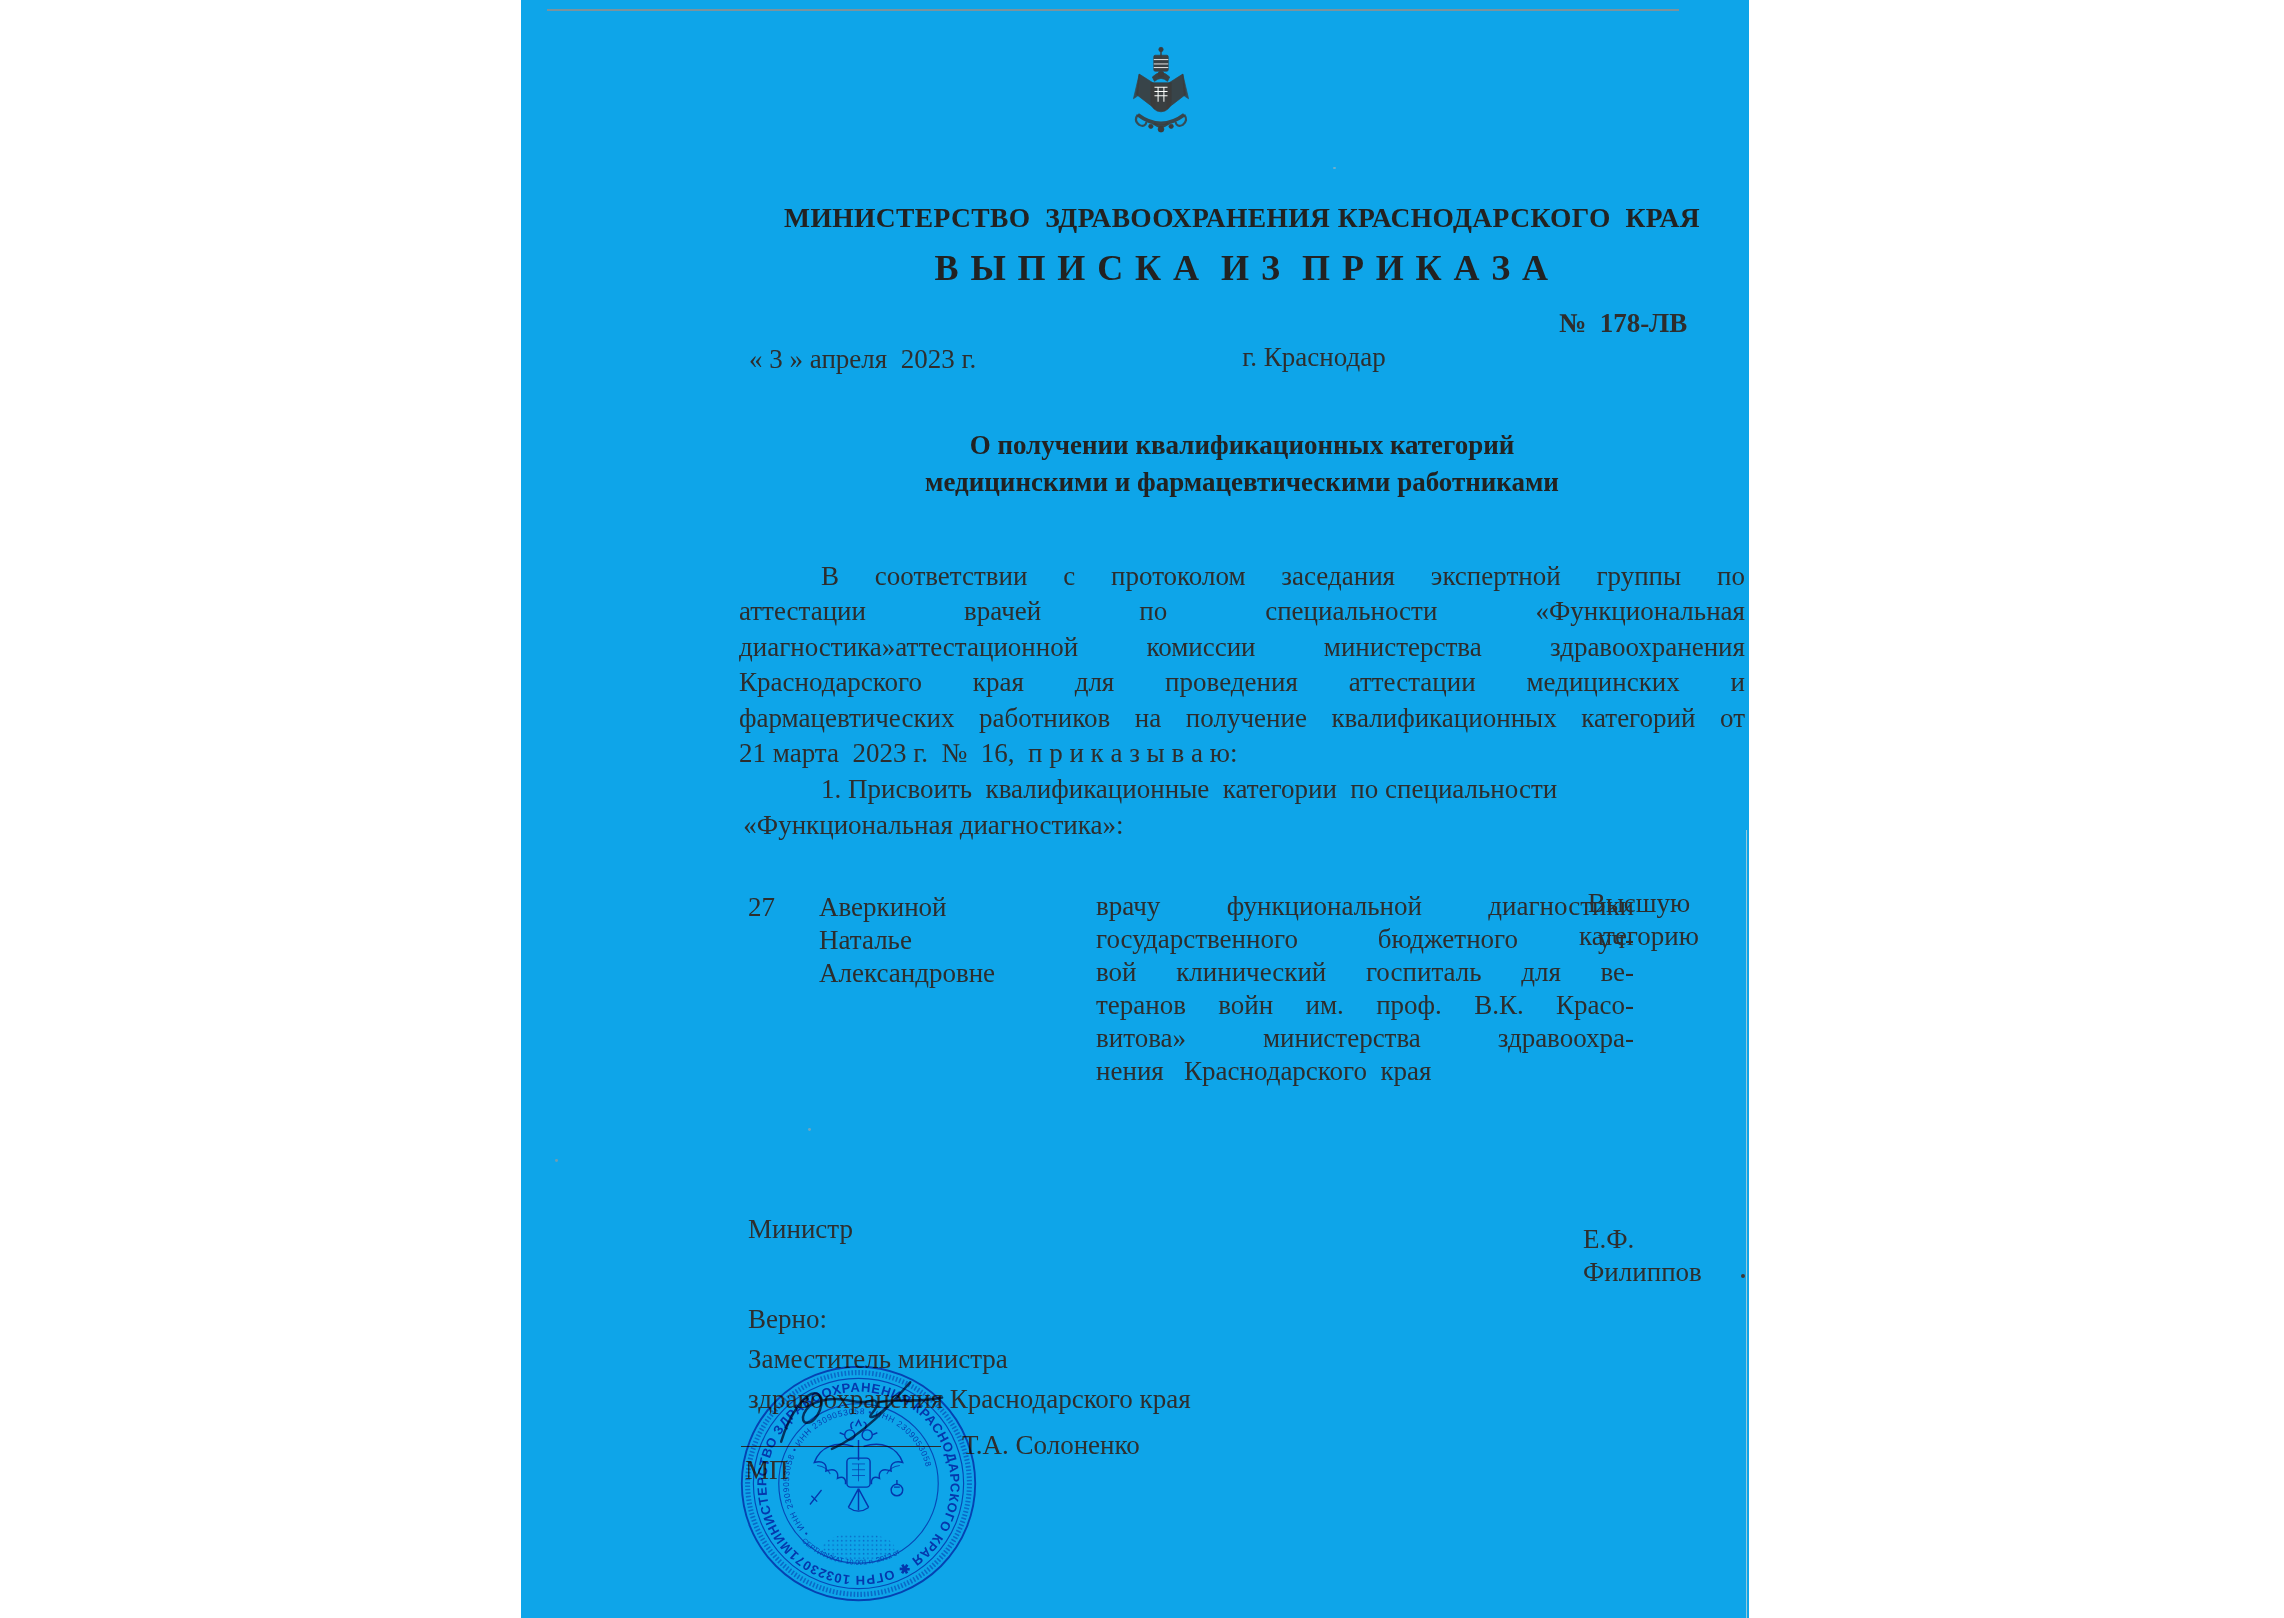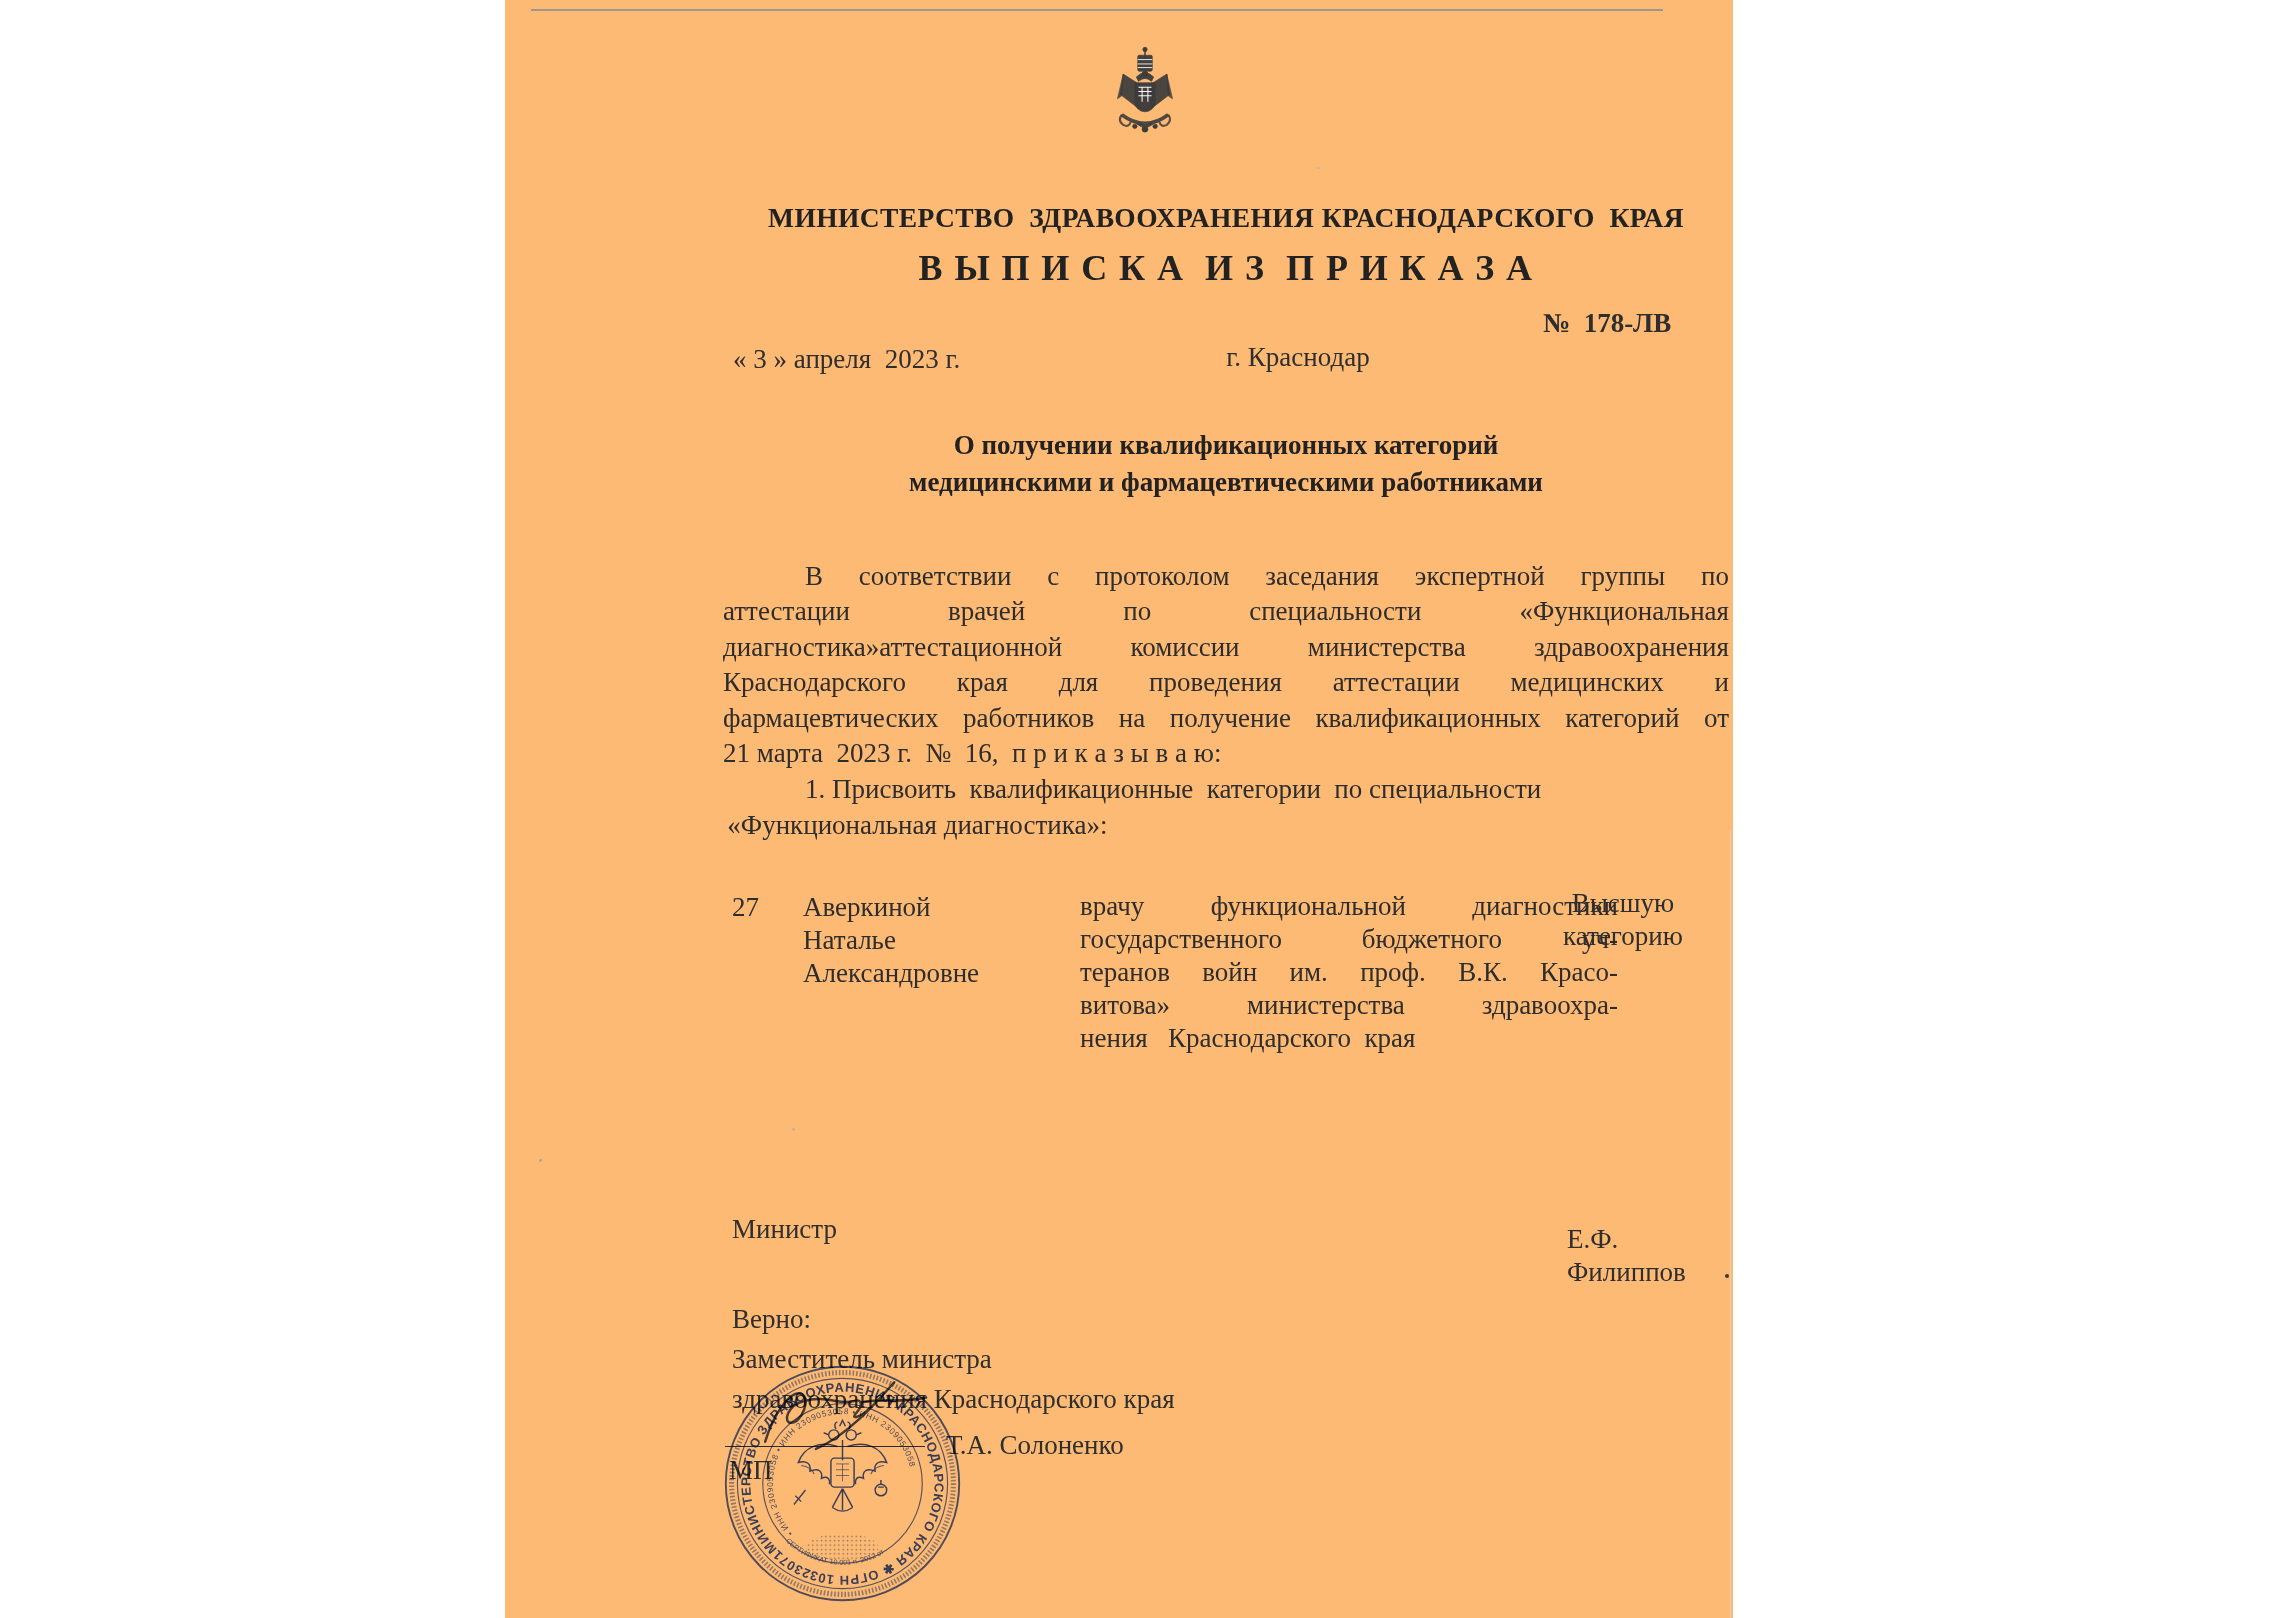--- a/index.html
+++ b/index.html
@@ -1,19 +1,19 @@
 <!DOCTYPE html>
 <html style="font-size:11.6px"><head>
 <meta charset="utf-8">
 <style>
   html,body{margin:0;padding:0;background:#ffffff;}
   body{width:2284px;height:1618px;position:relative;overflow:hidden;
        font-family:"Liberation Serif","DejaVu Serif",serif;color:#2d2d2d;}
-  .page{position:absolute;left:505px;top:0;width:1228px;height:1618px;
-        background:#fdba74;}
+  .page{position:absolute;left:521px;top:0;width:1228px;height:1618px;
+        background:#0ea5e9;}
   .abs{position:absolute;}
   .t{font-size:27px;line-height:33px;color:#2e2e2e;}
   .bold{font-weight:700;color:#222;}
   .center{text-align:center;}
   .pre{white-space:pre;}
   .jline{text-align:justify;text-align-last:justify;-moz-text-align-last:justify;}
   .content{left:218px;width:1006px;}
   .tline{height:33px;line-height:33px;font-size:27px;}
   .bline{height:36px;line-height:36px;font-size:27px;}
   .edge-top{position:absolute;left:26px;top:9.4px;width:1132px;height:1.4px;
@@ -82,20 +82,21 @@
 
     <div class="abs" style="left:298px;top:891px;width:225px;">
       <div class="tline">Аверкиной</div>
       <div class="tline">Наталье</div>
       <div class="tline">Александровне</div>
     </div>
 
     <div class="abs" style="left:575px;top:890px;width:538px;">
       <div class="tline jline">врачу функциональной диагностики</div>
       <div class="tline jline">государственного бюджетного уч-</div>
+      <div class="tline jline">вой клинический госпиталь для ве-</div>
       <div class="tline jline">теранов войн  им. проф. В.К. Красо-</div>
       <div class="tline jline">витова» министерства здравоохра-</div>
       <div class="tline pre">нения   Краснодарского  края</div>
     </div>
 
     <div class="abs center" style="left:1049px;top:887px;width:138px;">
       <div class="tline">Высшую</div>
       <div class="tline">категорию</div>
     </div>
   </div>

